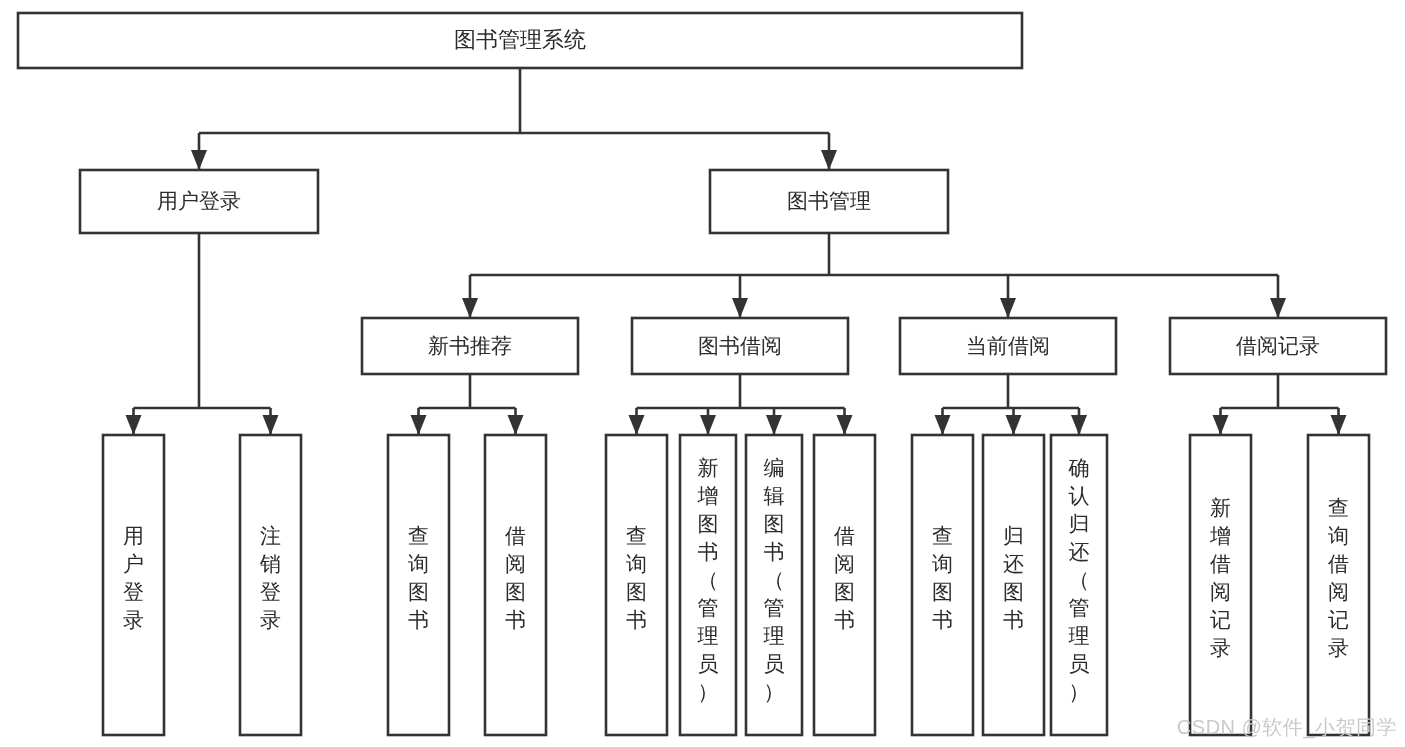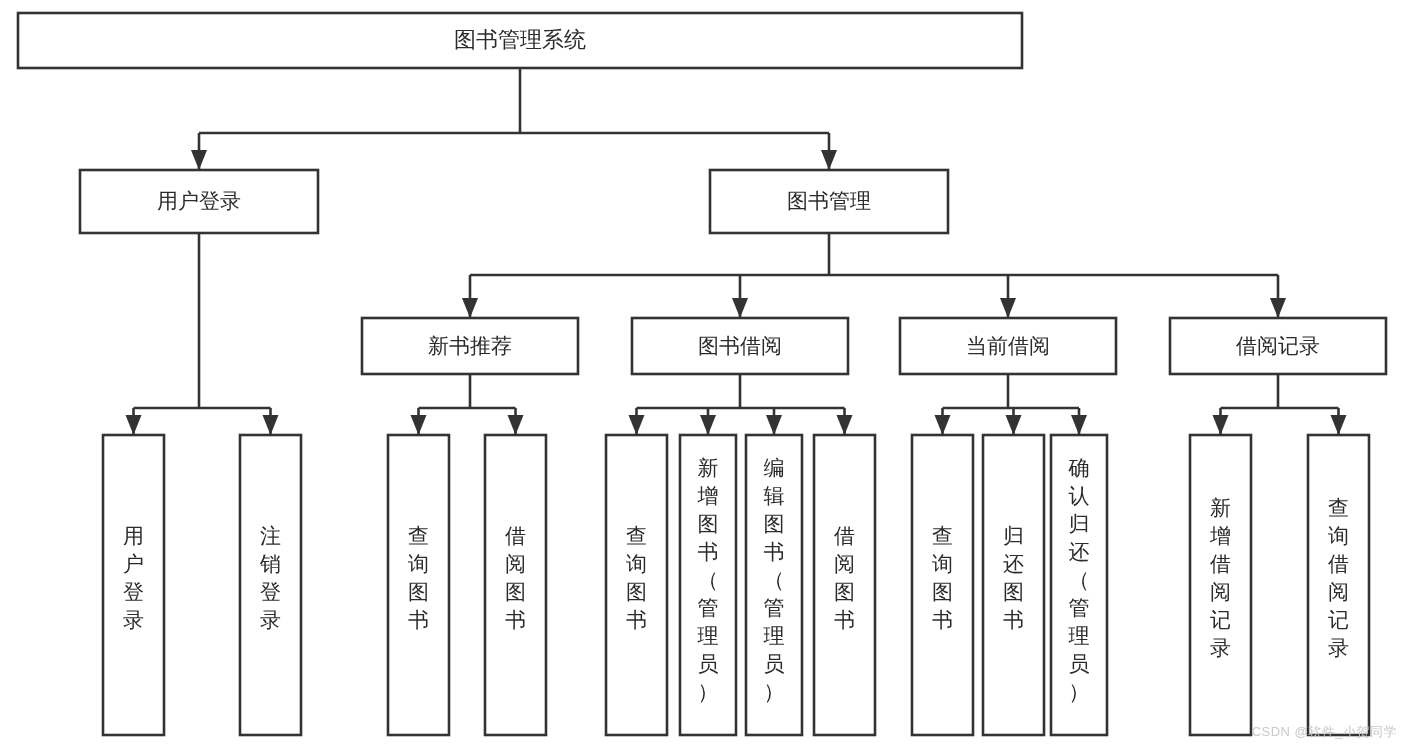--- a/index.html
+++ b/index.html
@@ -54,21 +54,21 @@
   }
   .arrow-head {
     fill: #333333;
     stroke: none;
   }
   .watermark {
     position: absolute;
     right: 8px;
     bottom: 6px;
     color: #c9c9c9;
-    font-size: 13px;
+    font-size: 20px;
     font-family: "Liberation Sans", "DejaVu Sans", sans-serif;
     letter-spacing: 0.5px;
     white-space: nowrap;
     pointer-events: none;
   }
 </style>
 </head>
 <body>
 
 <div id="diagram-root">

